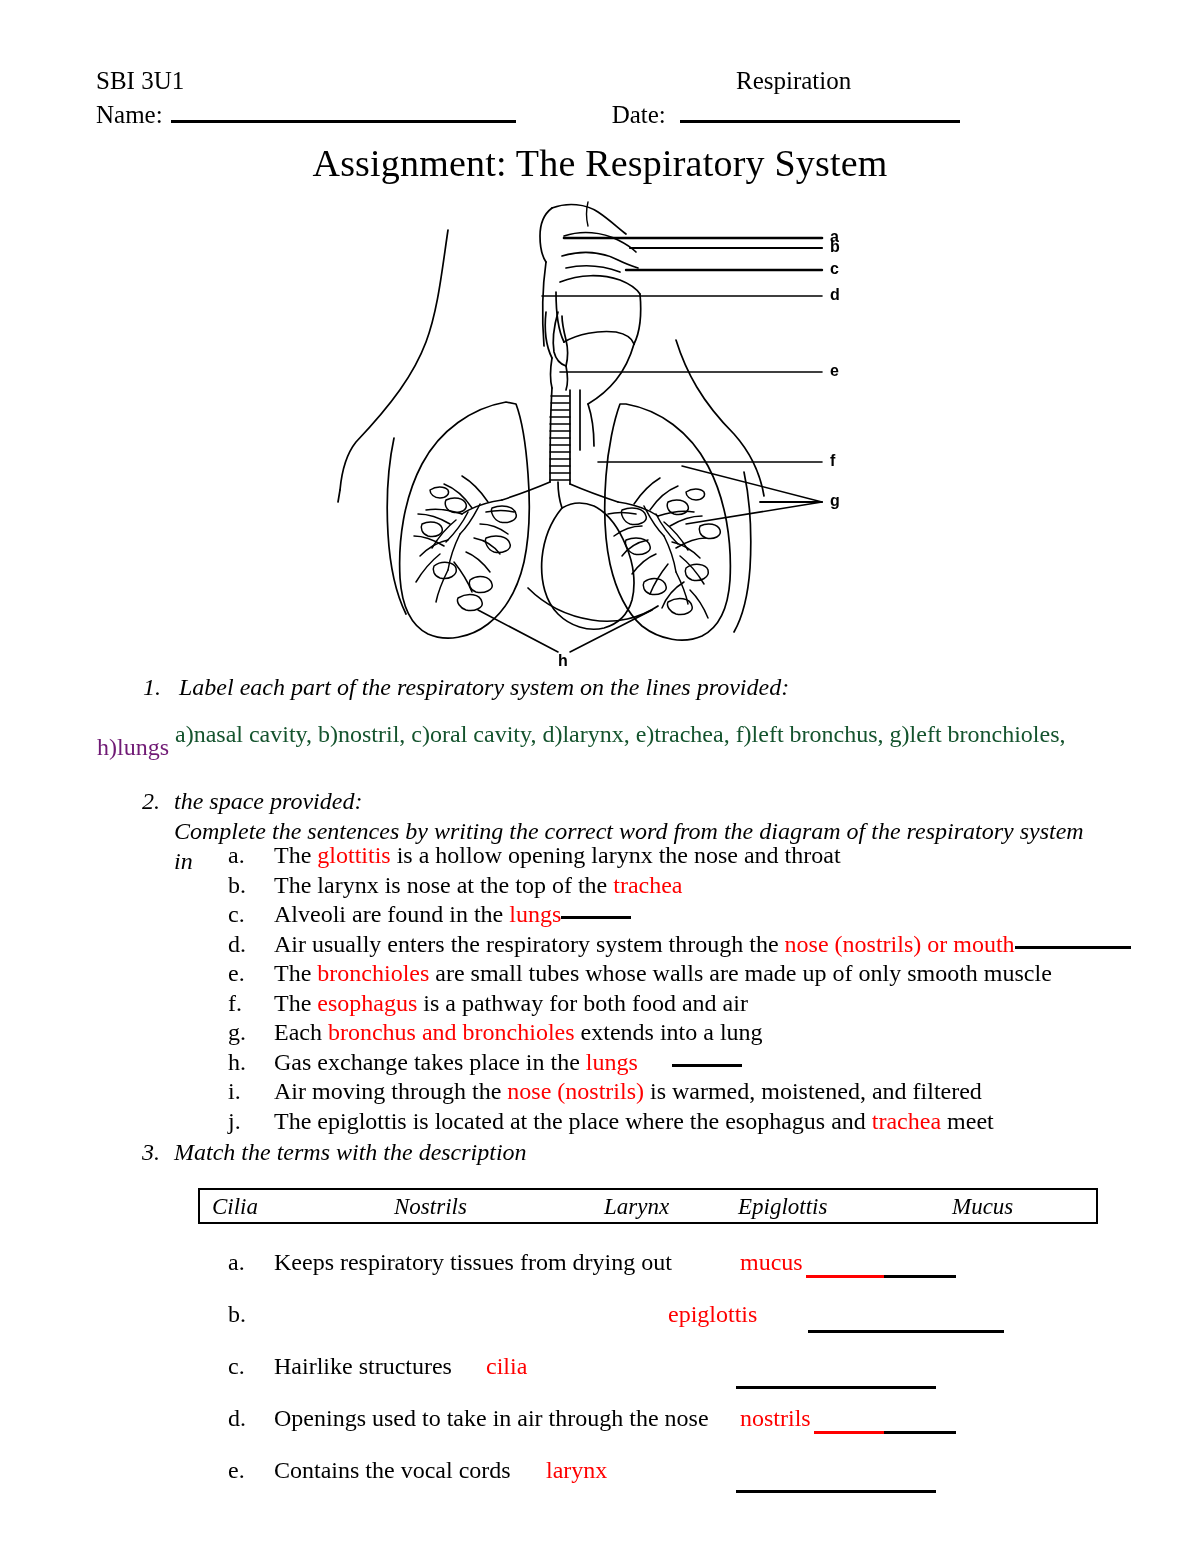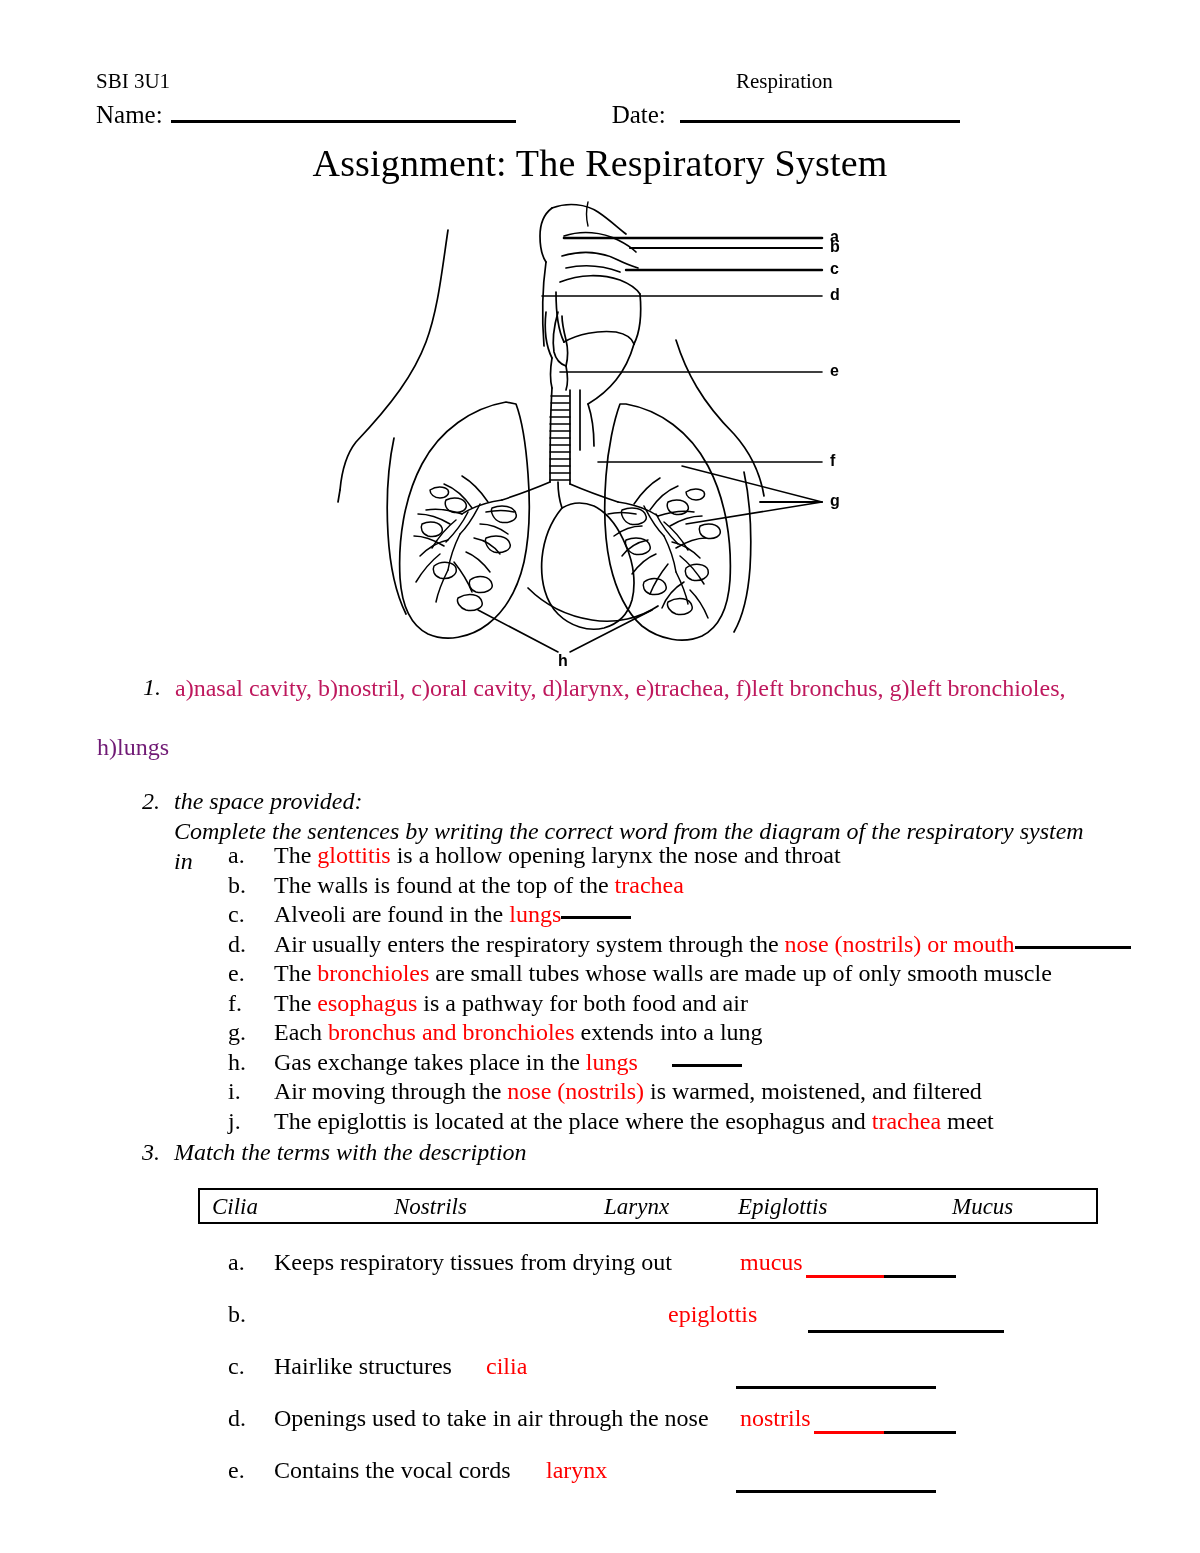--- a/index.html
+++ b/index.html
@@ -25,21 +25,21 @@
   
   .hdr {
     position: absolute;
     left: 96px;
     top: 66px;
     width: 1000px;
   }
   .hdr-row1 {
     display: flex;
     align-items: flex-start;
-    font-size: 21px;
+    font-size: 25px;
     line-height: 30px;
   }
   .hdr-course { width: 640px; }
   .hdr-topic { }
   .hdr-row2 {
     display: flex;
     align-items: baseline;
     font-size: 25px;
     line-height: 32px;
     margin-top: 2px;
@@ -100,23 +100,23 @@
   }
   .qstem {
     font-style: italic;
   }
   .red { color: #ff0000; }
 
   .q1 { left: 143px; top: 672px; width: 960px; }
   .q1-stem { display: block; font-style: italic; }
   .q1-ans {
     display: block;
-    color: #be185d;
+    color: #14532d;
     font-style: normal;
-    margin-top: 1px;
+    margin-top: 17px;
     margin-left: 32px;
     text-indent: 0;
   }
   .q1-ans2 {
     position: absolute;
     left: -46px;
     top: 60px;
     color: #701a75;
     font-style: normal;
   }
@@ -399,38 +399,39 @@
     <span class="dlabel" style="left:500px; top:70px;">c</span>
     <span class="dlabel" style="left:500px; top:96px;">d</span>
     <span class="dlabel" style="left:500px; top:172px;">e</span>
     <span class="dlabel" style="left:500px; top:262px;">f</span>
     <span class="dlabel" style="left:500px; top:302px;">g</span>
     <span class="dlabel" style="left:228px; top:462px;">h</span>
   </div>
 
   <div class="q q1">
     <span class="qnum" style="left:0; top:0;">1.</span>
+    <span class="q1-stem" style="margin-left:36px;">Label each part of the respiratory system on the lines provided:</span>
     <span class="q1-ans">a)nasal cavity, b)nostril, c)oral cavity, d)larynx, e)trachea, f)left bronchus, g)left bronchioles,</span>
     <span class="q1-ans2">h)lungs</span>
   </div>
 
   <div class="q q2">
     <span class="qnum" style="left:-32px; top:0;">2.</span>
     <span class="q2-stem">the space provided:</span>
     <span class="q2-stem">Complete the sentences by writing the correct word from the diagram of the respiratory system in</span>
   </div>
 
   <ul class="olist q2-items">
     <li>
       <span class="mk">a.</span>
       <span>The </span><span class="red">glottitis</span><span> is a hollow opening larynx the nose and throat</span>
     </li>
     <li>
       <span class="mk">b.</span>
-      <span>The walls is found at the top of the </span><span class="red">trachea</span><span></span>
+      <span>The larynx is nose at the top of the </span><span class="red">trachea</span><span></span>
     </li>
     <li>
       <span class="mk">c.</span>
       <span>Alveoli are found in the </span><span class="red">lungs</span><span class="blank" style="width:70px;"></span>
     </li>
     <li>
       <span class="mk">d.</span>
       <span>Air usually enters the respiratory system through the </span><span class="red">nose (nostrils) or mouth</span><span class="blank" style="width:116px;"></span>
     </li>
     <li>

